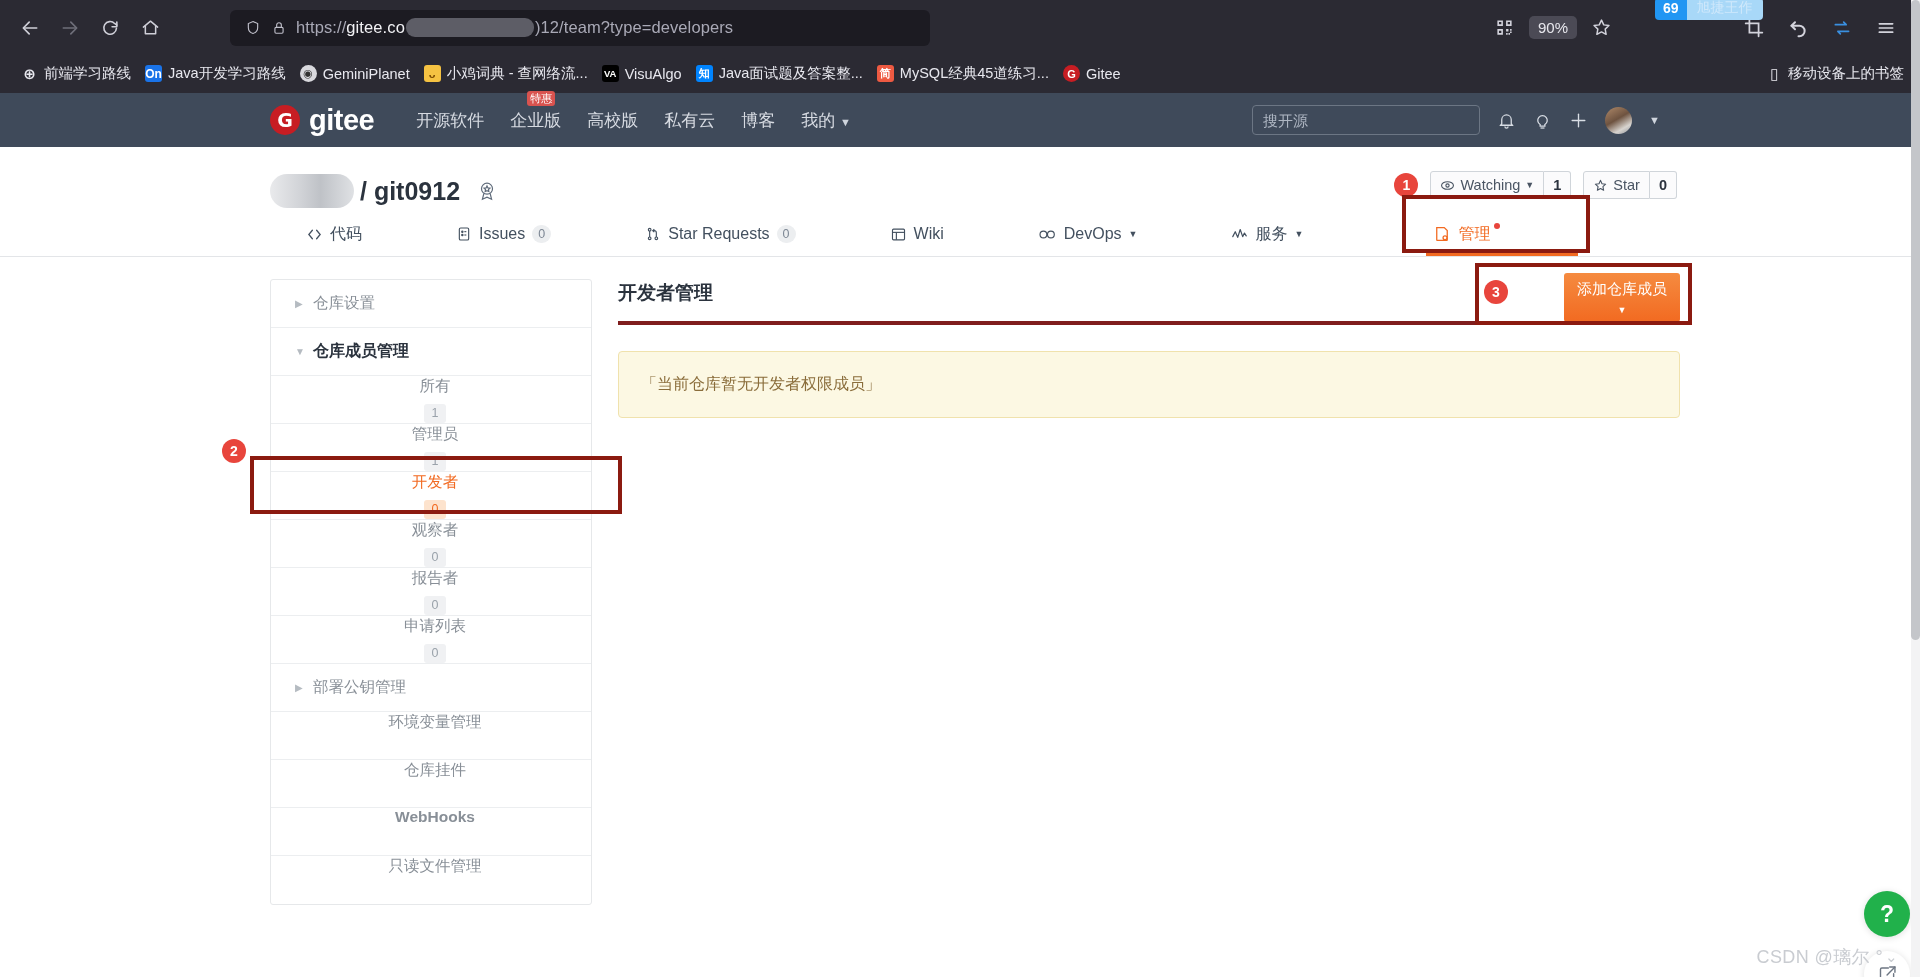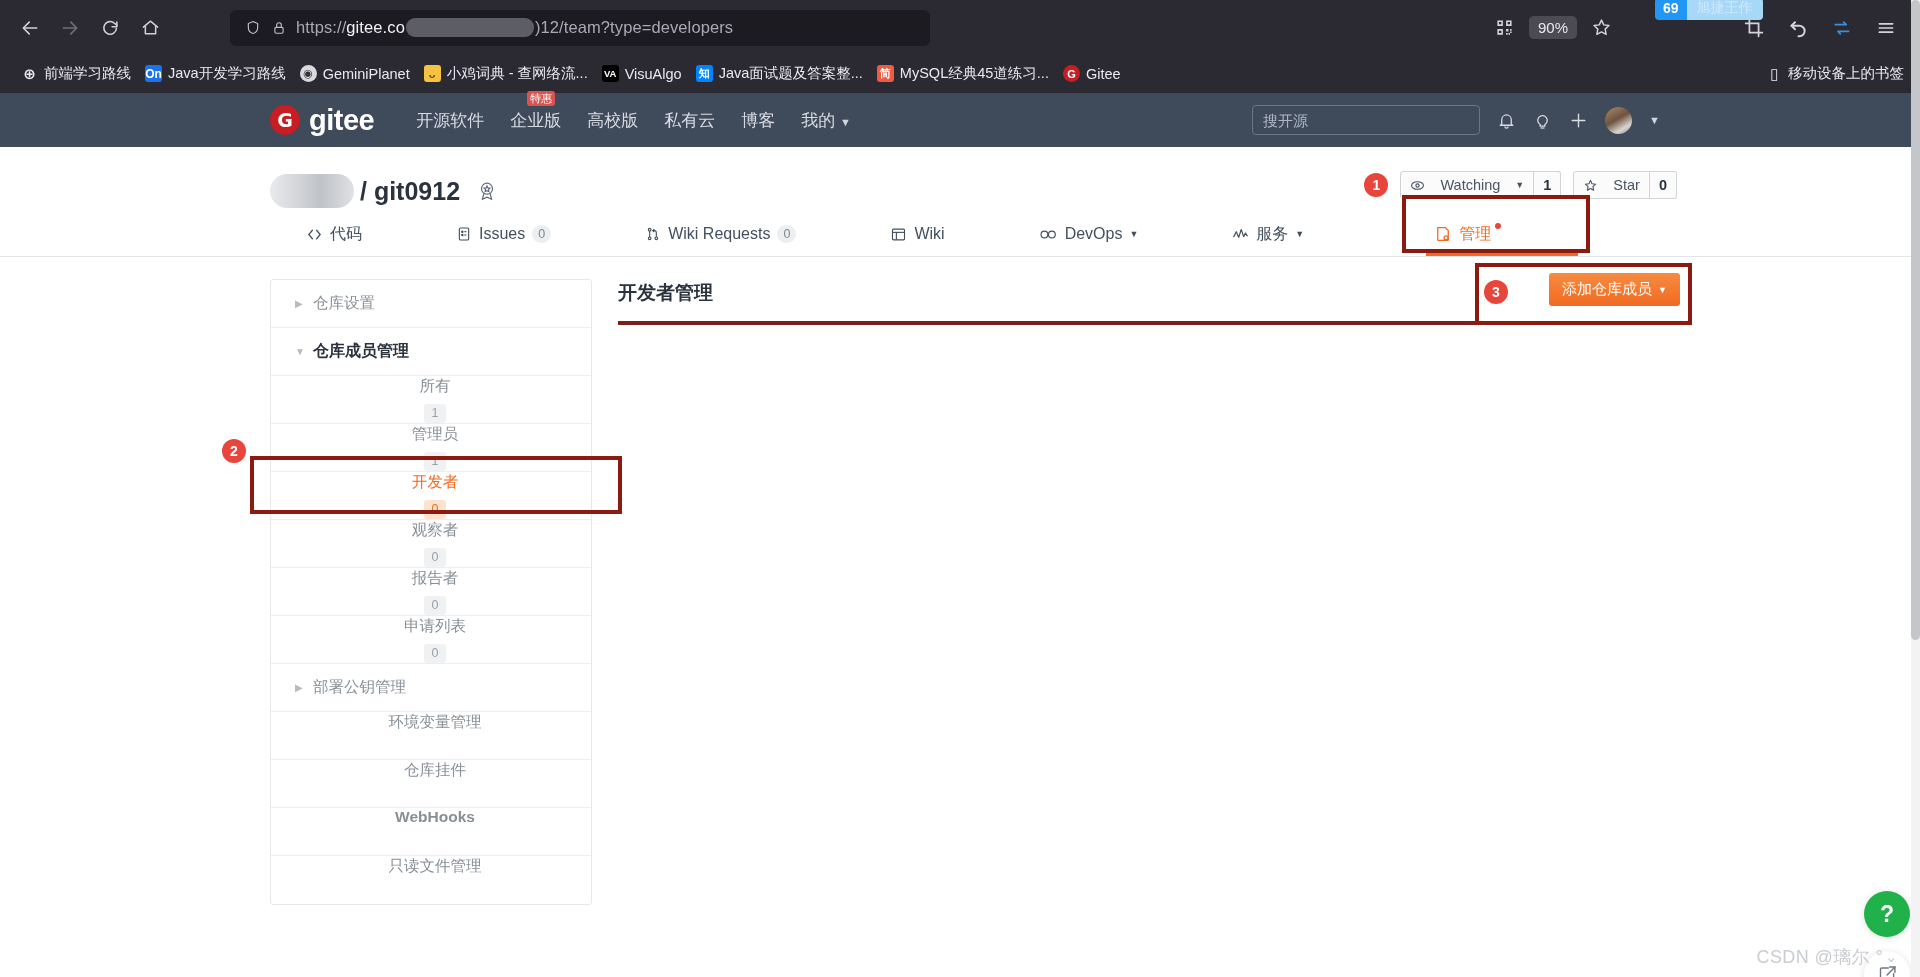--- a/index.html
+++ b/index.html
@@ -238,21 +238,21 @@
     display:flex; align-items:center; justify-content:center;
     font-weight: 600;
     flex: none;
   }
   .btn-group { display:flex; align-items:stretch; height:28px; }
   .btn-seg {
     border: 1px solid #d0d5da;
     background: #fbfbfc;
     color: #4a5563;
     font-size: 14.5px;
-    display:flex; align-items:center; gap:15px;
+    display:flex; align-items:center; gap:5px;
     padding: 0 9px;
   }
   .btn-seg.first { border-radius: 3px 0 0 3px; }
   .btn-seg.cnt { border-left: none; border-radius: 0 3px 3px 0; font-weight:700; color:#2b333e; min-width: 26px; justify-content:center;}
 
   
   .repo-tabs {
     display: flex;
     align-items: flex-end;
     padding-left: 300px;
@@ -352,20 +352,21 @@
     right: 0; top: -6px;
     background: linear-gradient(#f58b40,#f26a21);
     color:#fff;
     font-size: 15px;
     border-radius: 3px;
     padding: 7px 13px;
     display:flex; align-items:center; gap:6px;
     border:none;
     font-family: inherit;
     white-space: nowrap;
+    flex-direction: column;
   }
   .notice {
     margin-top: 26px;
     background:#fcf8e3;
     border:1px solid #f0e2ad;
     border-radius: 4px;
     color:#8a6d3b;
     font-size: 16px;
     padding: 22px 22px;
   }
@@ -647,21 +648,21 @@
     </div>
     <div class="rtab">
       <svg width="16" height="16" viewBox="0 0 24 24" fill="none" stroke="currentColor" stroke-width="1.7">
           <circle cx="7" cy="5.5" r="2"></circle>
           <circle cx="7" cy="18.5" r="2"></circle>
           <circle cx="17" cy="18.5" r="2"></circle>
           <line x1="7" y1="7.5" x2="7" y2="16.5"></line>
           <path d="M17 16.5V10a3 3 0 0 0-3-3h-2"></path>
           <polyline points="14 4.8 11.6 7 14 9.2"></polyline>
         </svg>
-      <span>Wiki Requests</span>
+      <span>Star Requests</span>
       <span class="cnt-chip">0</span>
     </div>
     <div class="rtab">
       <svg width="17" height="17" viewBox="0 0 24 24" fill="none" stroke="currentColor" stroke-width="1.6">
           <rect x="3.5" y="4.5" width="17" height="15" rx="1.5"></rect>
           <line x1="3.5" y1="9" x2="20.5" y2="9"></line>
           <line x1="9" y1="9" x2="9" y2="19.5"></line>
         </svg>
       <span>Wiki</span>
     </div>
@@ -752,20 +753,21 @@
   <div class="main-col">
     <div class="main-head">
       <div class="main-title">开发者管理</div>
       <button class="add-member-btn">
         <span>添加仓库成员</span>
         <span style="font-size:9px">▼</span>
       </button>
       <span class="num-bubble bubble-3">3</span>
       <div class="hl-box" style="right:-12px; top:-16px; width:217px; height:62px;"></div>
     </div>
+    <div class="notice">「当前仓库暂无开发者权限成员」</div>
   </div>
 
   <div class="floaters">
     <div class="fab green">?</div>
     <div class="fab">
       <svg width="21" height="21" viewBox="0 0 24 24" fill="none" stroke="currentColor" stroke-width="1.6" stroke-linecap="round" stroke-linejoin="round">
           <path d="M13 4.5H5.5A1.5 1.5 0 0 0 4 6v12a1.5 1.5 0 0 0 1.5 1.5h12A1.5 1.5 0 0 0 19 18v-7"></path>
           <polyline points="14.5 3.5 20.5 3.5 20.5 9.5"></polyline>
           <line x1="20.5" y1="3.5" x2="11.5" y2="12.5"></line>
         </svg>

